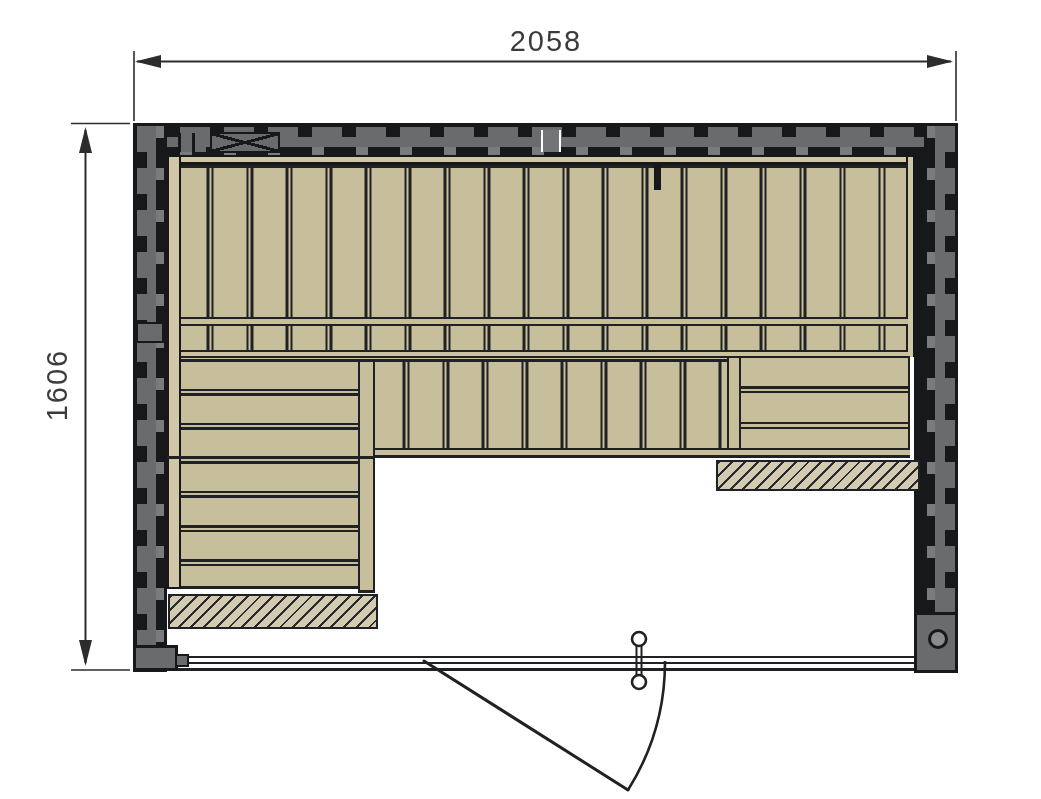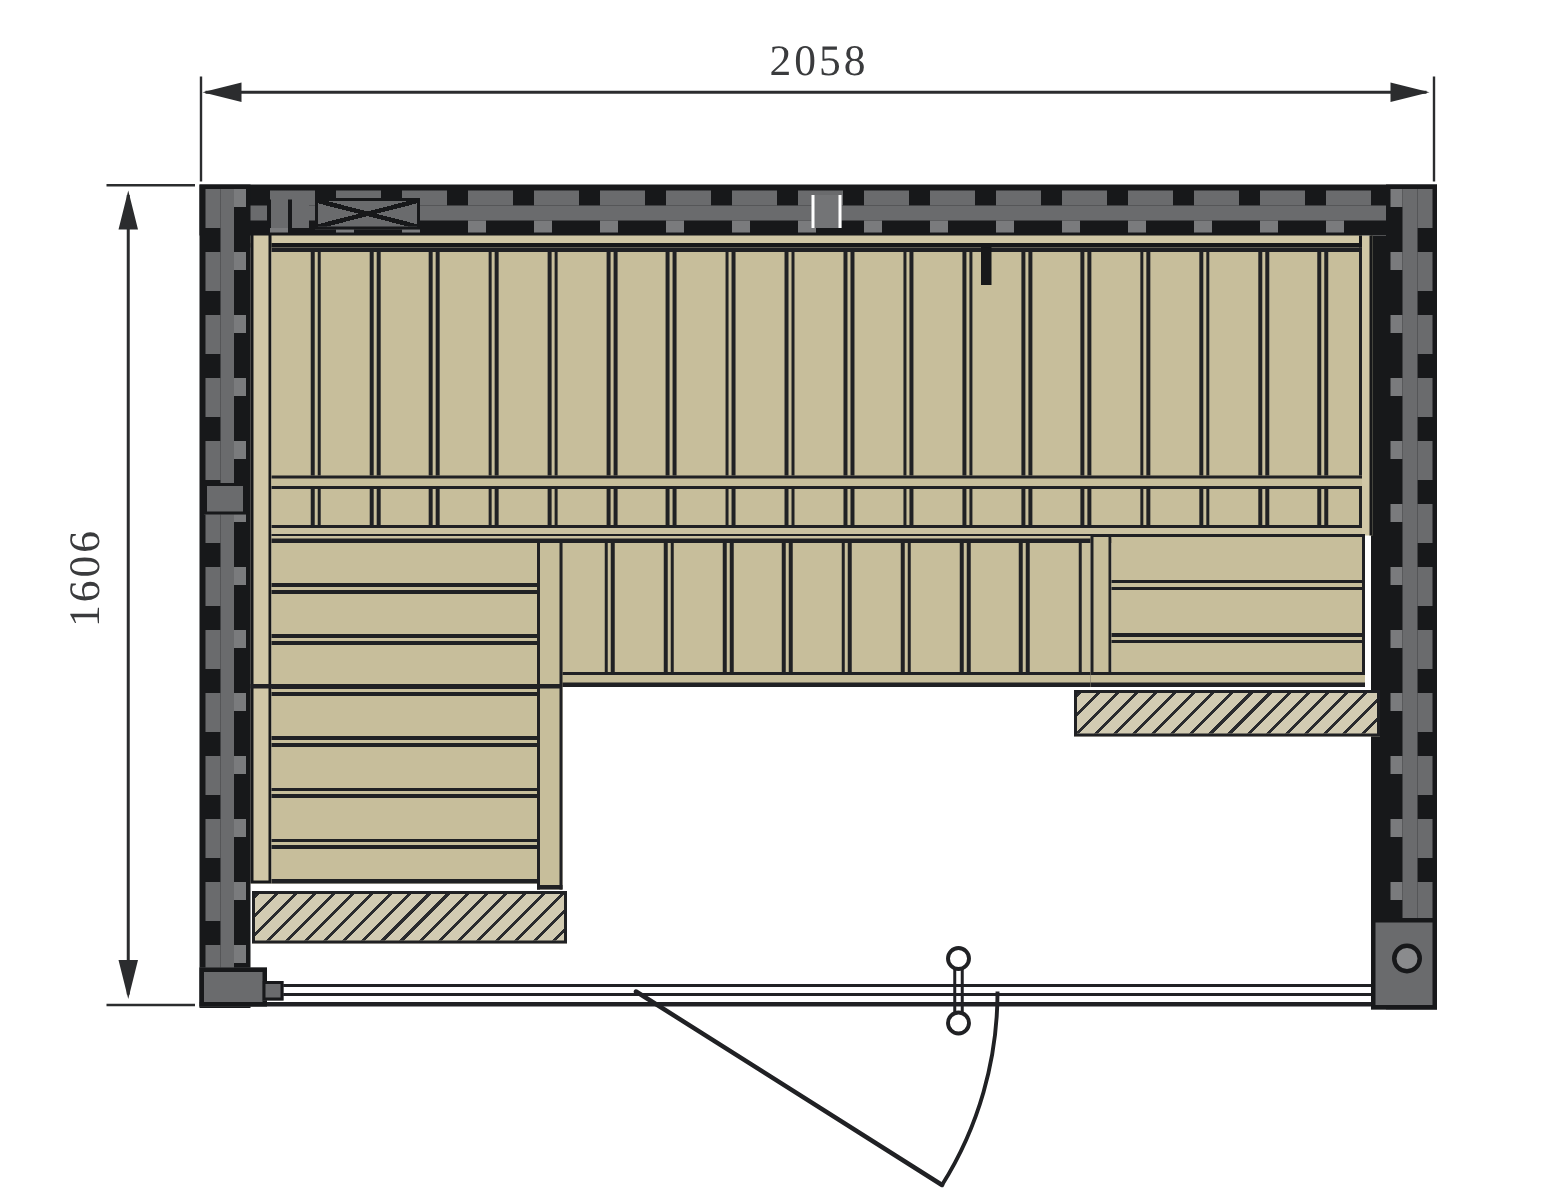--- a/index.html
+++ b/index.html
@@ -11,21 +11,21 @@
     --backrest-tan:#d0c7a6;
     --bench-rail-tan:#cbc2a1;
     --hatch-fill:#d2cbb2;
     --line-dark:#202124;
     --dim-color:#2b2c2e;
     --dim-text:#3a3b3d;
   }
   html,body{margin:0;padding:0;background:var(--background);}
   #plan{
     position:relative;width:1041px;height:799px;background:var(--background);
-    font-family:Liberation Serif, serif;overflow:hidden;
+    font-family:Liberation Sans, sans-serif;overflow:hidden;
   }
   #plan *{position:absolute;box-sizing:border-box;}
 
   
   .dim-label{
     color:var(--dim-text);font-size:29px;letter-spacing:2px;font-weight:400;
     display:flex;align-items:center;justify-content:center;
   }
   #dim-w-label{left:481px;top:24px;width:130px;height:34px;}
   #dim-h-label{left:12px;top:370px;width:90px;height:30px;transform:rotate(-90deg);transform-origin:50% 50%;}

